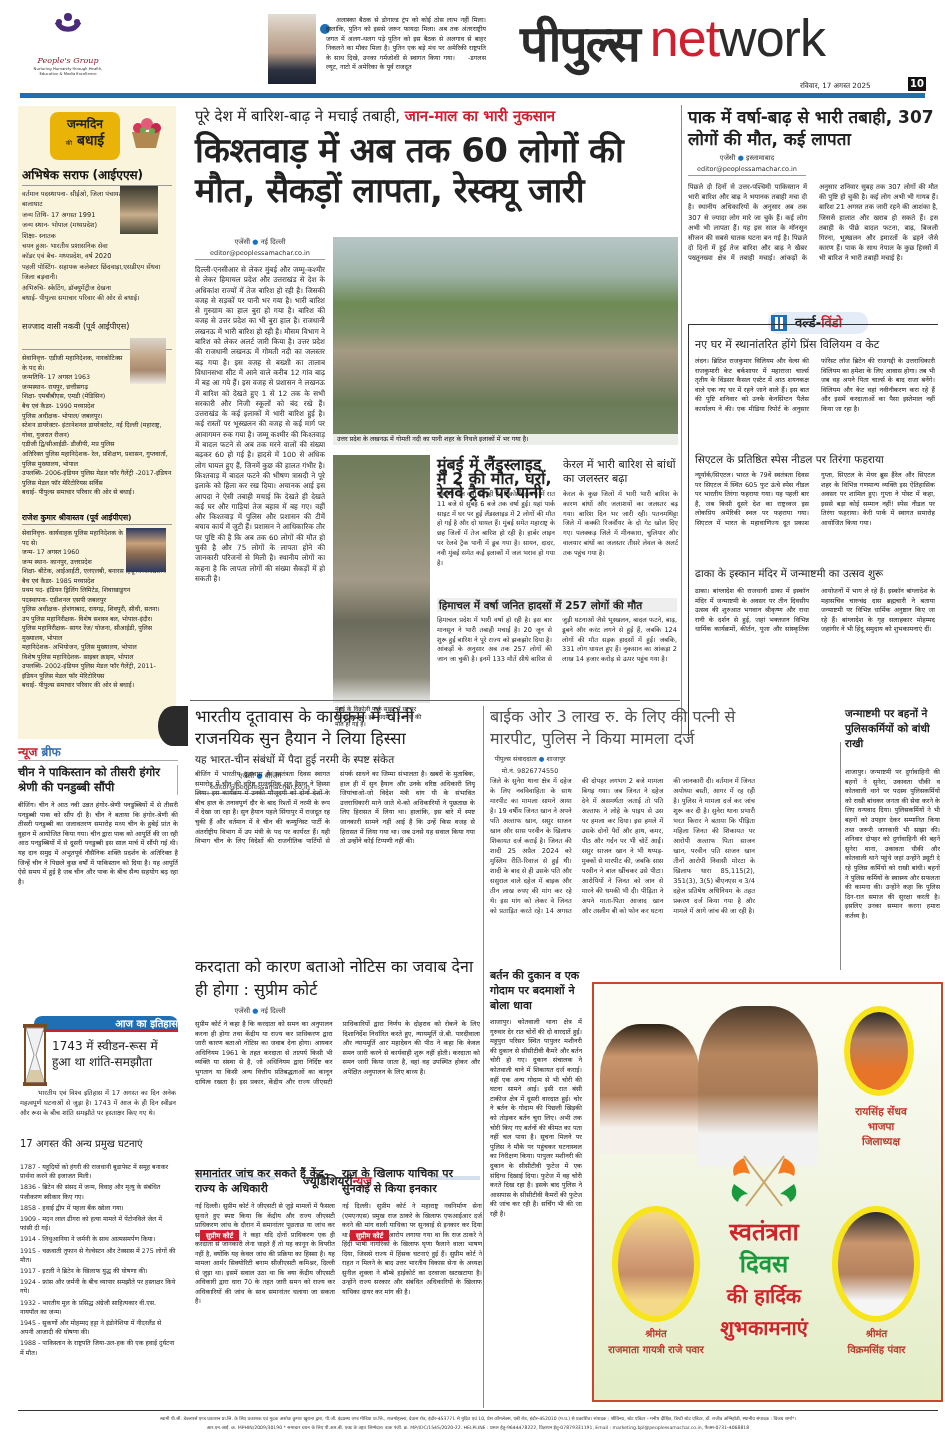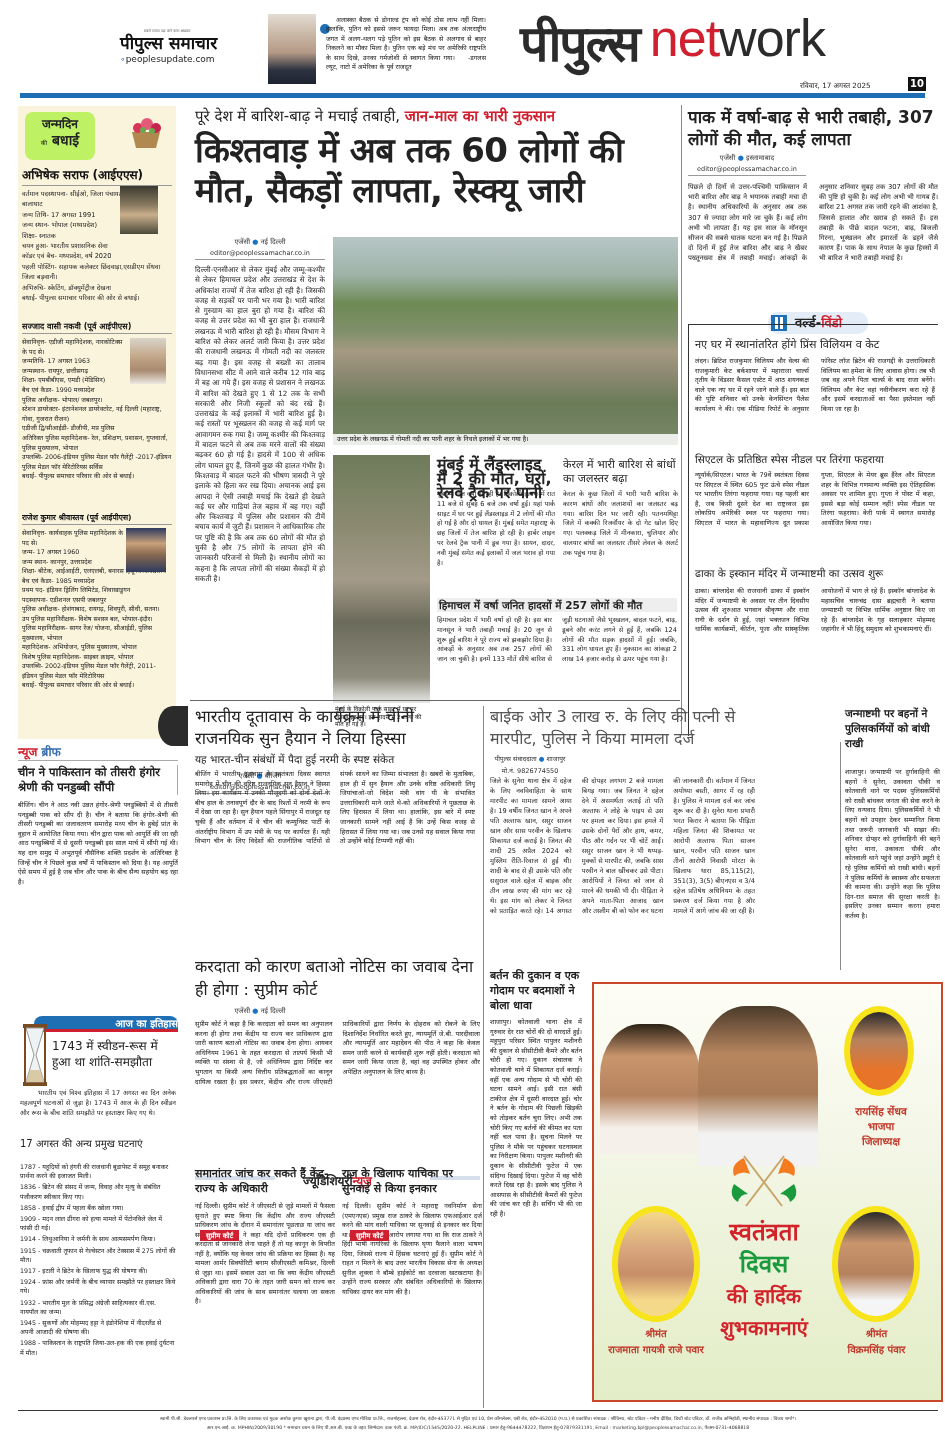--- a/index.html
+++ b/index.html
@@ -11,42 +11,47 @@
 .byline .dot{color:#1a73c7}
 .email{font-size:6.5px;text-align:center;color:#333;border-bottom:1px solid #999;padding-bottom:2px}
 .rule{background:#666}
 .photo{background:linear-gradient(135deg,#8a8f7a,#5e6b55 40%,#7c8a6f 70%,#4f5a48)}
 .vline{position:absolute;width:1px;background:#888}
 </style>
 </head>
 <body>
 
 <div class="abs" style="left:0;top:0;width:945px;height:100px">
-  <div class="abs" style="left:120px;top:28px;width:140px;height:45px">
-    <div style="font-size:3.5px;color:#555;padding-left:24px">सबसे ज्यादा पढ़ा जाने वाला अखबार</div>
-    <div style="font-size:17px;font-weight:bold;color:#111;line-height:20px">पीपुल्स समाचार</div>
-    <div style="font-size:9px;color:#222;margin-top:1px"><span style="color:#1f6fb5">∘</span><span>peoplesupdate.com</span></div>
+  <div class="abs" style="left:28px;top:10px;width:80px;height:70px;text-align:center">
+    <svg width="34" height="30" viewBox="0 0 34 30" style="display:block;margin:2px auto 0">
+      <circle cx="17" cy="5" r="4" fill="#4a2a7a"></circle>
+      <path d="M6 10 A12 12 0 0 0 28 10" stroke="#4a2a7a" stroke-width="5" fill="none"></path>
+      <circle cx="8" cy="10" r="3" fill="#4a2a7a"></circle>
+        <circle cx="26" cy="10" r="3" fill="#4a2a7a"></circle>
+    </svg>
+    <div style="font-family:'DejaVu Serif',serif;font-style:italic;color:#8b1a2a;font-size:8px;margin-top:14px">People's Group</div>
+    <div style="font-size:3.8px;line-height:5px;color:#333;margin-top:1px">Nurturing Humanity through Health, Education &amp; Media Excellence</div>
   </div>
   <div class="abs photo" style="left:268px;top:14px;width:48px;height:70px;background:linear-gradient(180deg,#e3ddd4 0%,#c9b6a4 30%,#b59a86 55%,#2d3340 80%,#1c2230)"></div>
   <div class="abs" style="left:320px;top:24px;width:10px;height:10px;border-radius:50%;background:#1f6fb5"></div>
   <div class="abs" style="left:520px;top:8px;width:405px;height:70px;white-space:nowrap">
     <span style="font-size:50px;font-weight:bold;color:#2b2b2b;letter-spacing:-2px;vertical-align:top">पीपुल्स</span>
     <span style="font-family:'Liberation Sans',sans-serif;font-size:52px;color:#d01f2f;vertical-align:top;margin-left:6px;letter-spacing:-1px">net</span><span style="font-family:'Liberation Sans',sans-serif;font-size:52px;color:#2b2b2b;vertical-align:top;letter-spacing:-1px">work</span>
   </div>
   <div class="abs" style="left:326px;top:16px;width:160px;height:72px;font-size:6.4px;line-height:9.4px;color:#222;text-indent:10px;text-align:justify;overflow:hidden">
     <span>अलास्का बैठक से डोनाल्ड ट्रंप को कोई ठोस लाभ नहीं मिला। हालांकि, पुतिन को इससे जरूर फायदा मिला। अब तक अंतरराष्ट्रीय जगत में अलग-थलग पड़े पुतिन को इस बैठक से अलगाव से बाहर निकलने का मौका मिला है। पुतिन एक बड़े मंच पर अमेरिकी राष्ट्रपति के साथ दिखे, उनका गर्मजोशी से स्वागत किया गया।</span>
     <span style="margin-left:10px">-डगलस ल्यूट, नाटो में अमेरिका के पूर्व राजदूत</span>
   </div>
   <div class="abs" style="left:800px;top:80px;font-size:7.2px;color:#222">रविवार, 17 अगस्त 2025</div>
   <div class="abs" style="left:908px;top:77px;width:18px;height:14px;background:#111;color:#fff;font-weight:bold;font-size:10px;text-align:center;line-height:14px">10</div>
   <div class="abs" style="left:20px;top:93px;width:905px;height:5px;background:#1f6fb5"></div>
 </div>
 
 <div class="abs" style="left:18px;top:106px;width:158px;height:633px;background:#fbf4dc">
-  <div class="abs" style="left:7px;top:6px;width:70px;height:48px;background:#bef264;border-radius:8px;text-align:center">
+  <div class="abs" style="left:32px;top:6px;width:70px;height:48px;background:#eab308;border-radius:8px;text-align:center">
     <div style="font-size:12px;font-weight:bold;color:#222;line-height:16px;margin-top:4px">जन्मदिन</div>
     <div style="line-height:16px"><span style="font-size:6px">की</span> <span style="font-size:14px;font-weight:bold;color:#222">बधाई</span></div>
   </div>
   <div class="abs" style="left:108px;top:8px;width:40px;height:36px">
     <svg width="40" height="36" viewBox="0 0 40 36">
         <path d="M6 18 L34 18 L30 34 L10 34 Z" fill="#b08850"></path>
         <circle cx="12" cy="14" r="5" fill="#d9345a"></circle>
         <circle cx="21" cy="10" r="6" fill="#e45b7a"></circle>
         <circle cx="30" cy="14" r="5" fill="#c7254e"></circle>
         <circle cx="17" cy="16" r="3" fill="#6aa84f"></circle>
@@ -66,21 +71,21 @@
     <div style="font-size:6.6px;line-height:10.4px;color:#222">
       <div>चयन हुआ- भारतीय प्रशासनिक सेवा</div>
       <div>कॉडर एवं बैच- मध्यप्रदेश, वर्ष 2020</div>
       <div>पहली पोस्टिंग- सहायक कलेक्टर छिंदवाड़ा,एसडीएम सेंधवा जिला बड़वानी।</div>
       <div>अभिरुचि- स्केटिंग, डॉक्यूमेंट्रीज देखना</div>
       <div>बधाई- पीपुल्स समाचार परिवार की ओर से बधाई।</div>
     </div>
   </div>
 
   <div class="abs" style="left:4px;top:214px;width:150px;height:190px;overflow:hidden">
-    <div style="font-size:8px;font-weight:bold;border-bottom:1px solid #999;padding-bottom:2px;margin-bottom:3px">सज्जाद वासी नकवी (पूर्व आईपीएस)</div>
+    <div style="font-size:8px;font-weight:normal;border-bottom:1px solid #999;padding-bottom:18px;margin-bottom:3px">सज्जाद वासी नकवी (पूर्व आईपीएस)</div>
     <div class="abs photo" style="left:108px;top:18px;width:36px;height:46px;background:linear-gradient(180deg,#d9d4ca,#c4a88a 40%,#a88a70 70%,#ece8e2)"></div>
     <div style="font-size:6.3px;line-height:9.6px;color:#222">
       <div style="padding-right:44px">सेवानिवृत्त- एडीजी महानिदेशक, नारकोटिक्स के पद से।</div>
       <div>जन्मतिथि- 17 अगस्त 1963</div>
       <div>जन्मस्थान- रायपुर, छत्तीसगढ़</div>
       <div>शिक्षा- एमबीबीएस, एमडी (मेडिसिन)</div>
       <div>बैच एवं कैडर- 1990 मध्यप्रदेश</div>
       <div>पुलिस अधीक्षक- भोपाल/ जबलपुर।</div>
       <div>स्टेशन डायरेक्टर- इंटरनेशनल डायरेक्टरेट, नई दिल्ली (महाराष्ट्र, गोवा, गुजरात रीजन)</div>
       <div>एडीजी द्वि/सीआईडी- डीजीपी, मप्र पुलिस</div>

